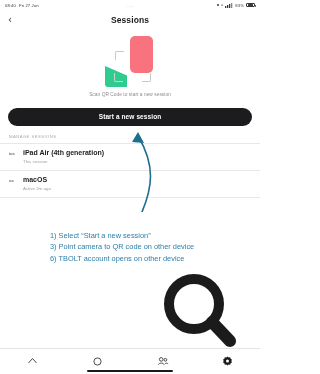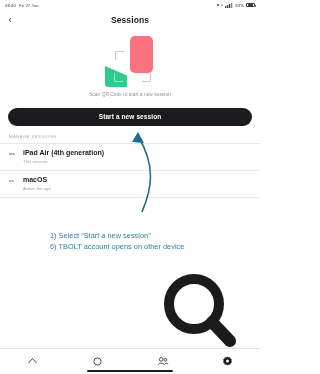--- a/index.html
+++ b/index.html
@@ -190,20 +190,21 @@
   </div>
   <div class="divider"></div>
 
   <svg class="anno-arrow" viewBox="0 0 62 86">
     <path d="M34 86 C 44 62, 48 40, 30 10" stroke="#1d6f8e" stroke-width="1.6" fill="none" stroke-linecap="round"></path>
     <path d="M30 6 L 36 17 L 24 16 Z" fill="#1d6f8e"></path>
   </svg>
 
   <div class="anno-text">
     <div>1) Select “Start a new session”</div>
+    <div>3) Point camera to QR code on other device</div>
     <div>6) TBOLT account opens on other device</div>
   </div>
 
   <svg class="magnifier" viewBox="0 0 86 78">
     <circle cx="34" cy="32" r="25" fill="none" stroke="#1b1b1b" stroke-width="10"></circle>
     <line x1="52" y1="50" x2="70" y2="69" stroke="#1b1b1b" stroke-width="12" stroke-linecap="round"></line>
   </svg>
 
   <div class="tabbar">
     <div class="tab">

